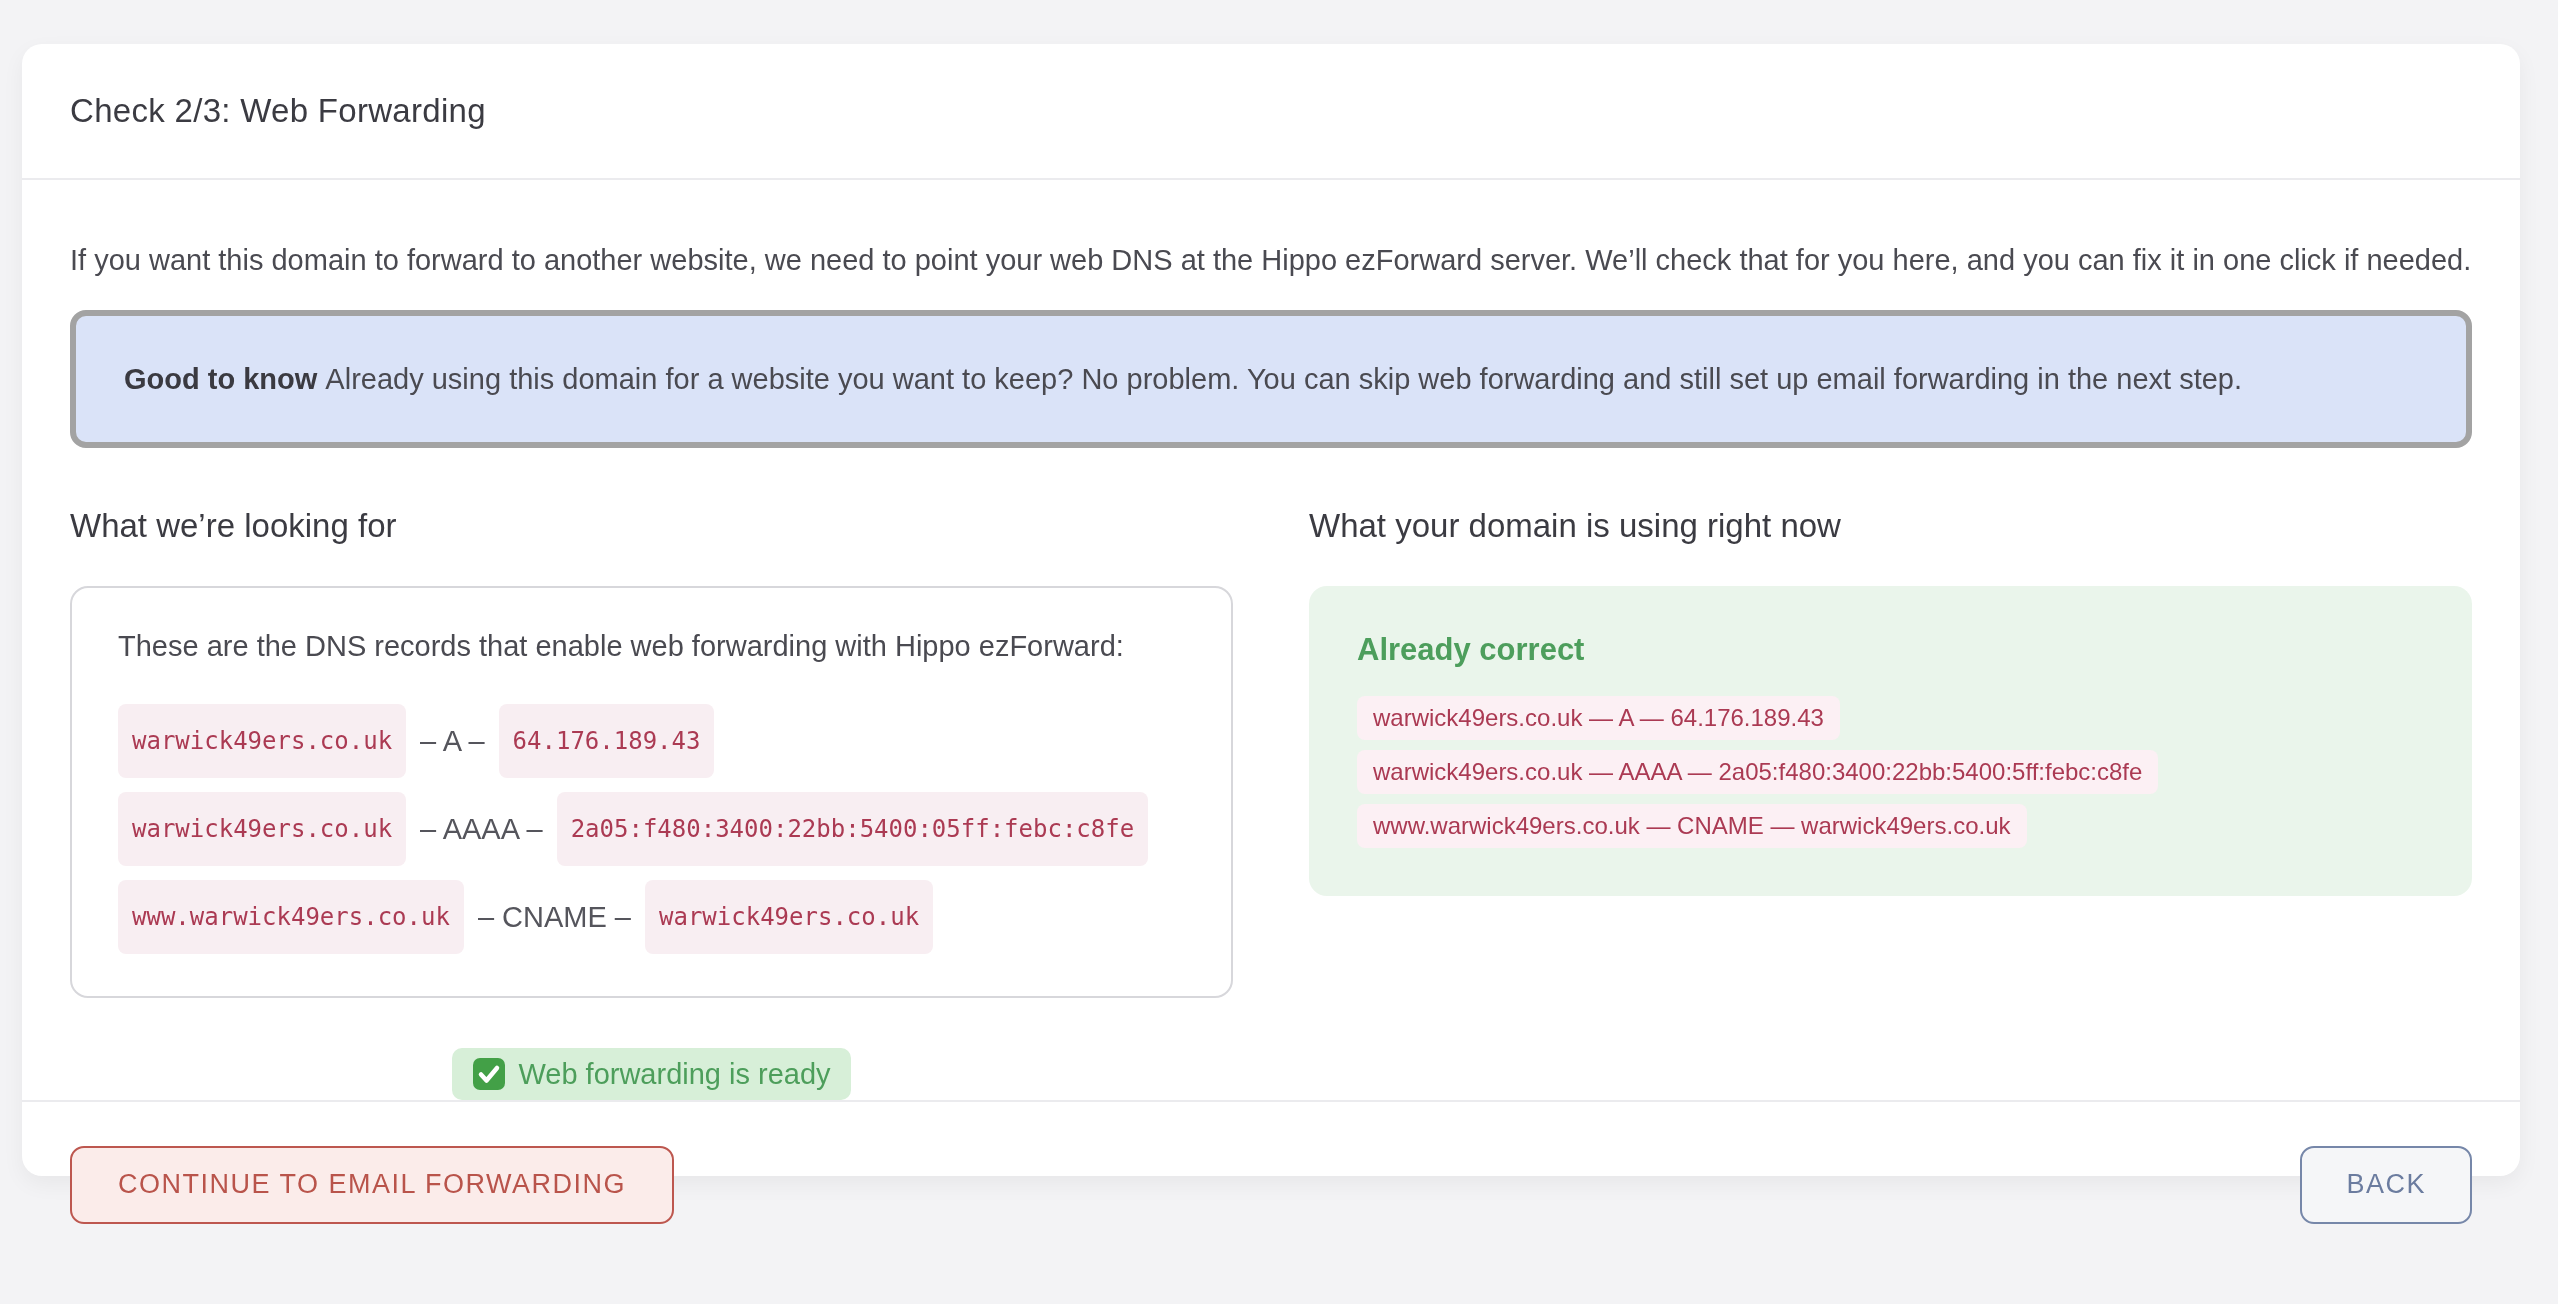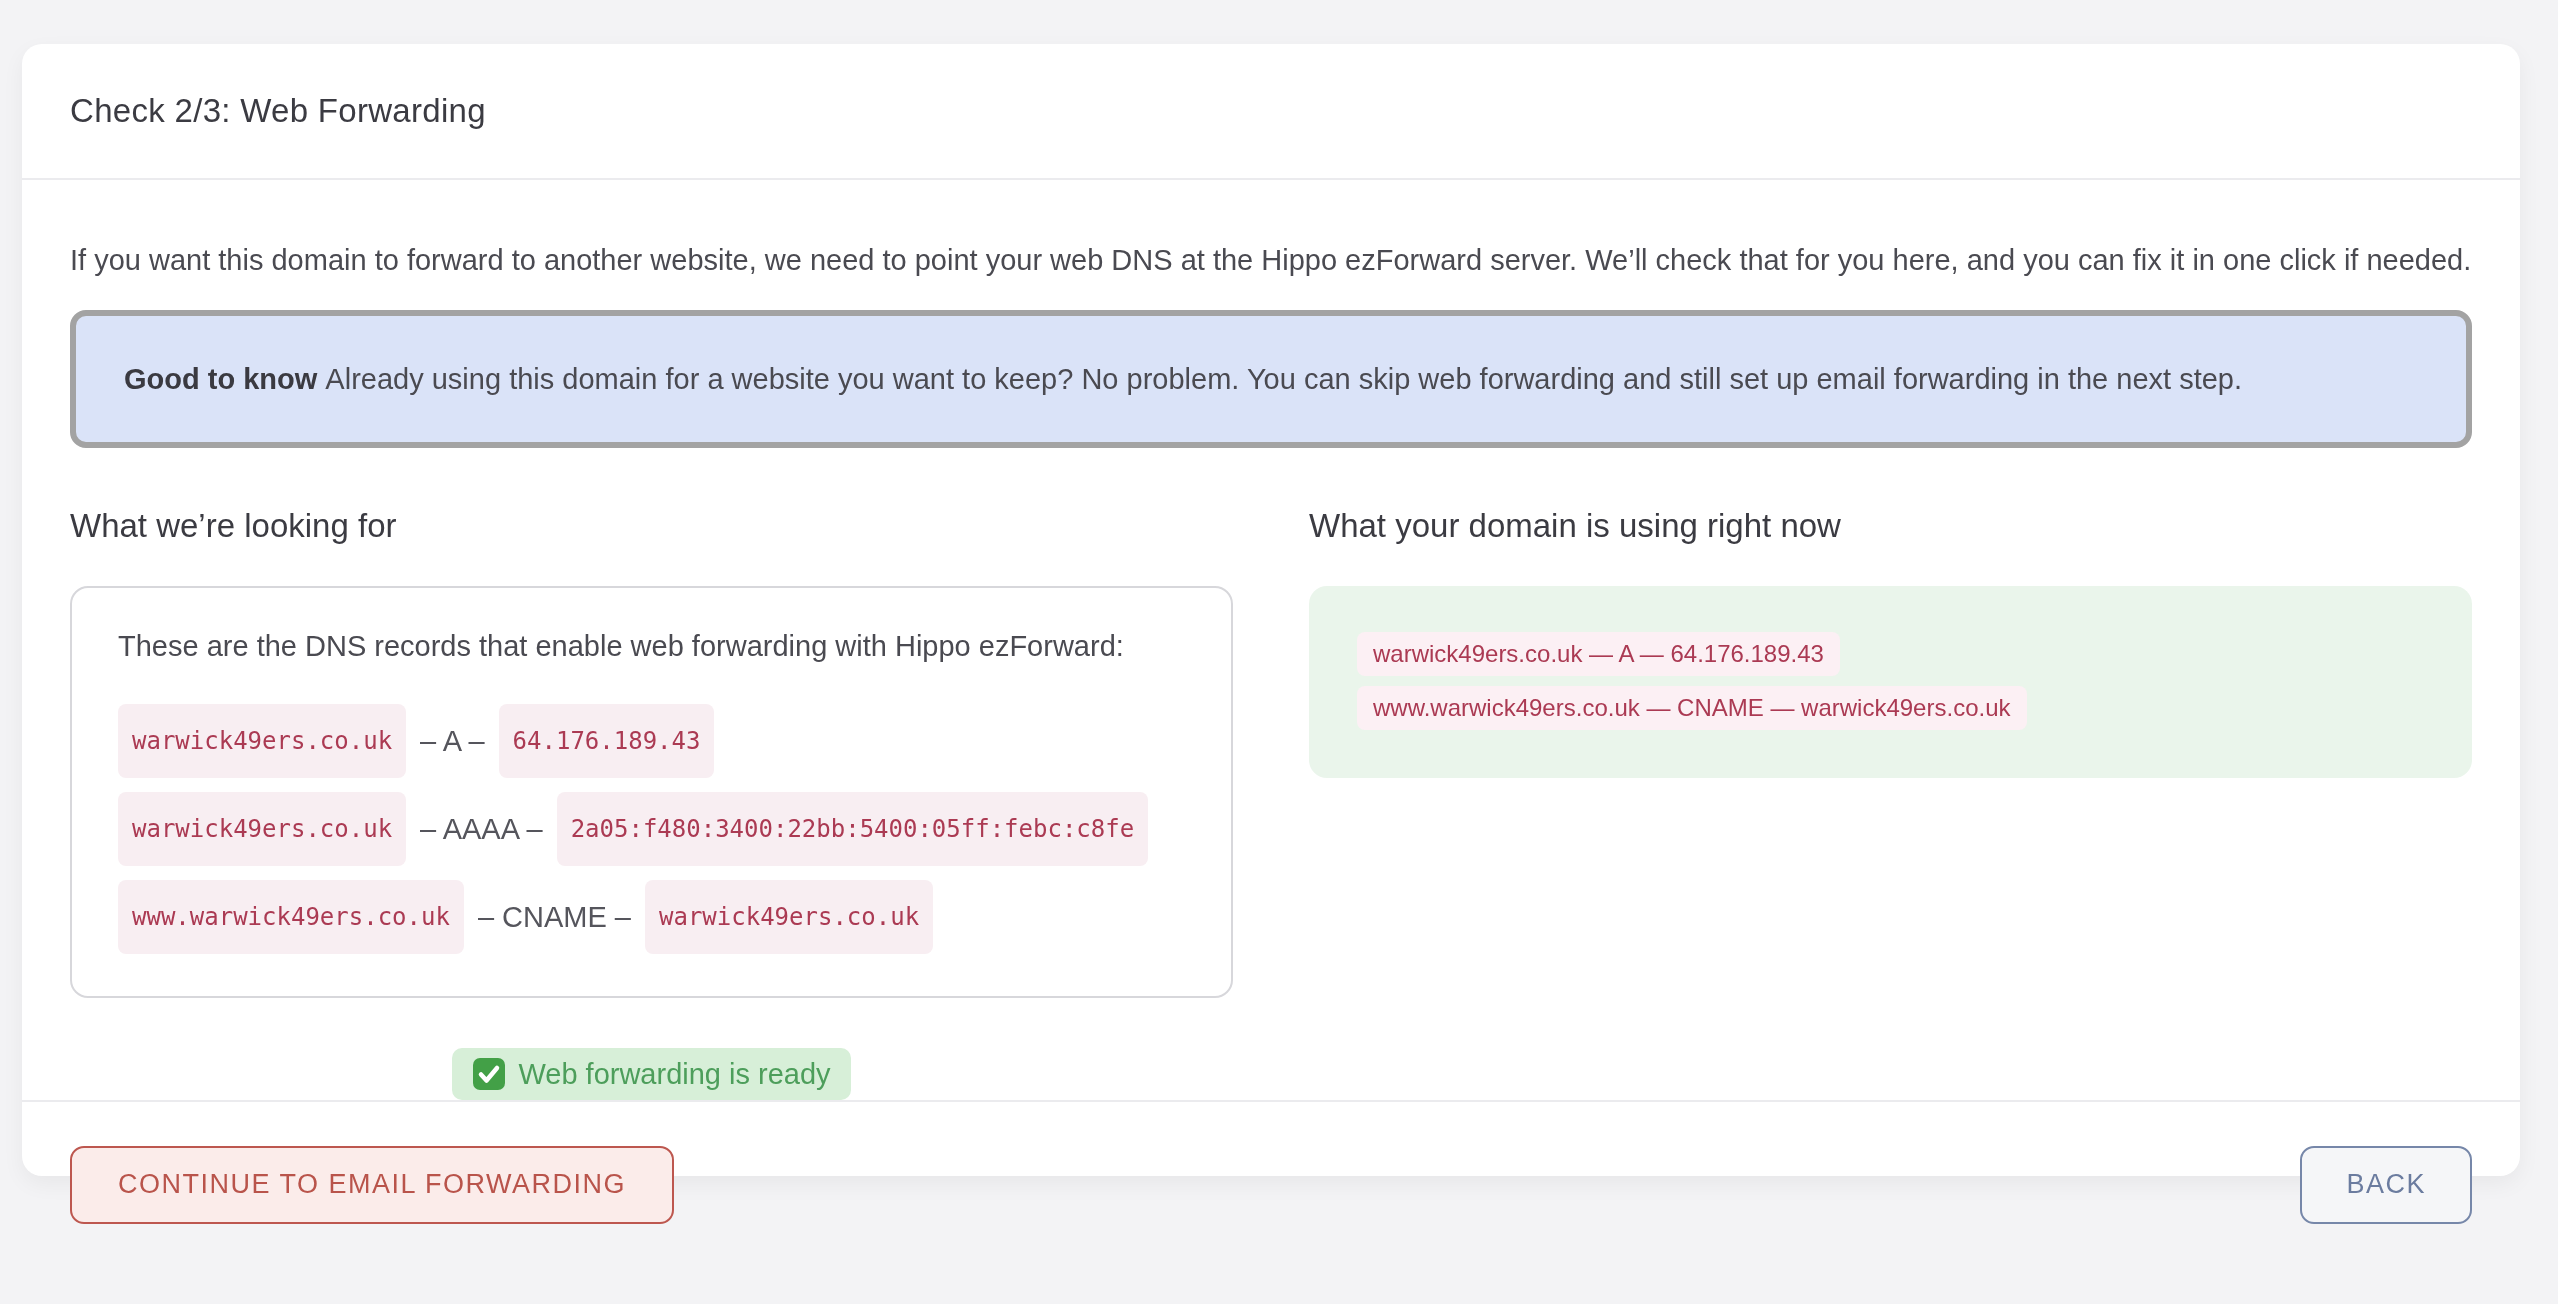--- a/index.html
+++ b/index.html
@@ -224,23 +224,27 @@
             </span>
             <span>Web forwarding is ready</span>
           </span>
         </div>
       </div>
 
       <div class="column">
         <h2 class="col-heading">What your domain is using right now</h2>
 
         <div class="actual-box">
+          <p class="actual-status">Already correct</p>
 
           <div class="actual-row">
             <span class="actual-pill">warwick49ers.co.uk — A — 64.176.189.43</span>
+          </div>
+          <div class="actual-row">
+            <span class="actual-pill">warwick49ers.co.uk — AAAA — 2a05:f480:3400:22bb:5400:5ff:febc:c8fe</span>
           </div>
           <div class="actual-row">
             <span class="actual-pill">www.warwick49ers.co.uk — CNAME — warwick49ers.co.uk</span>
           </div>
         </div>
       </div>
 
     </div>
   </div>
 

